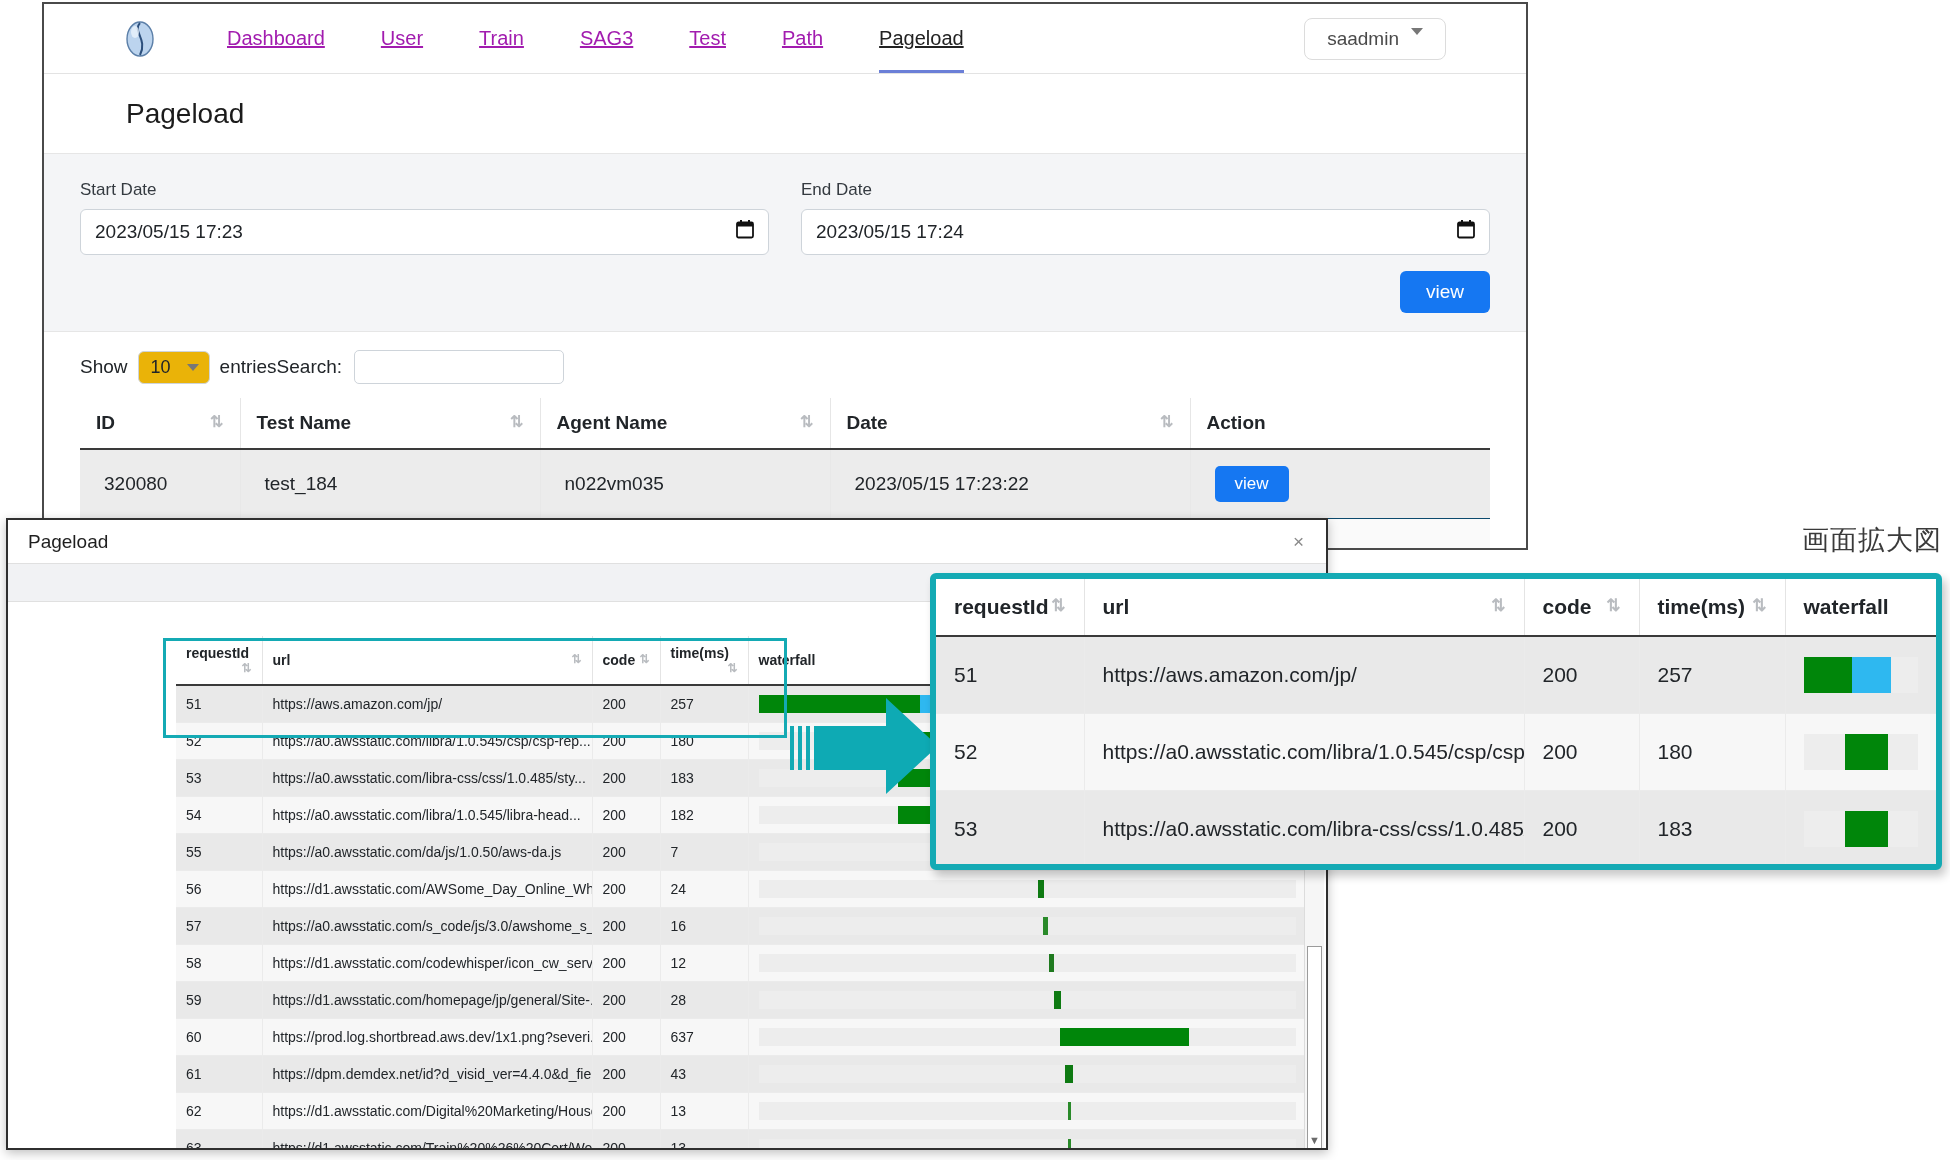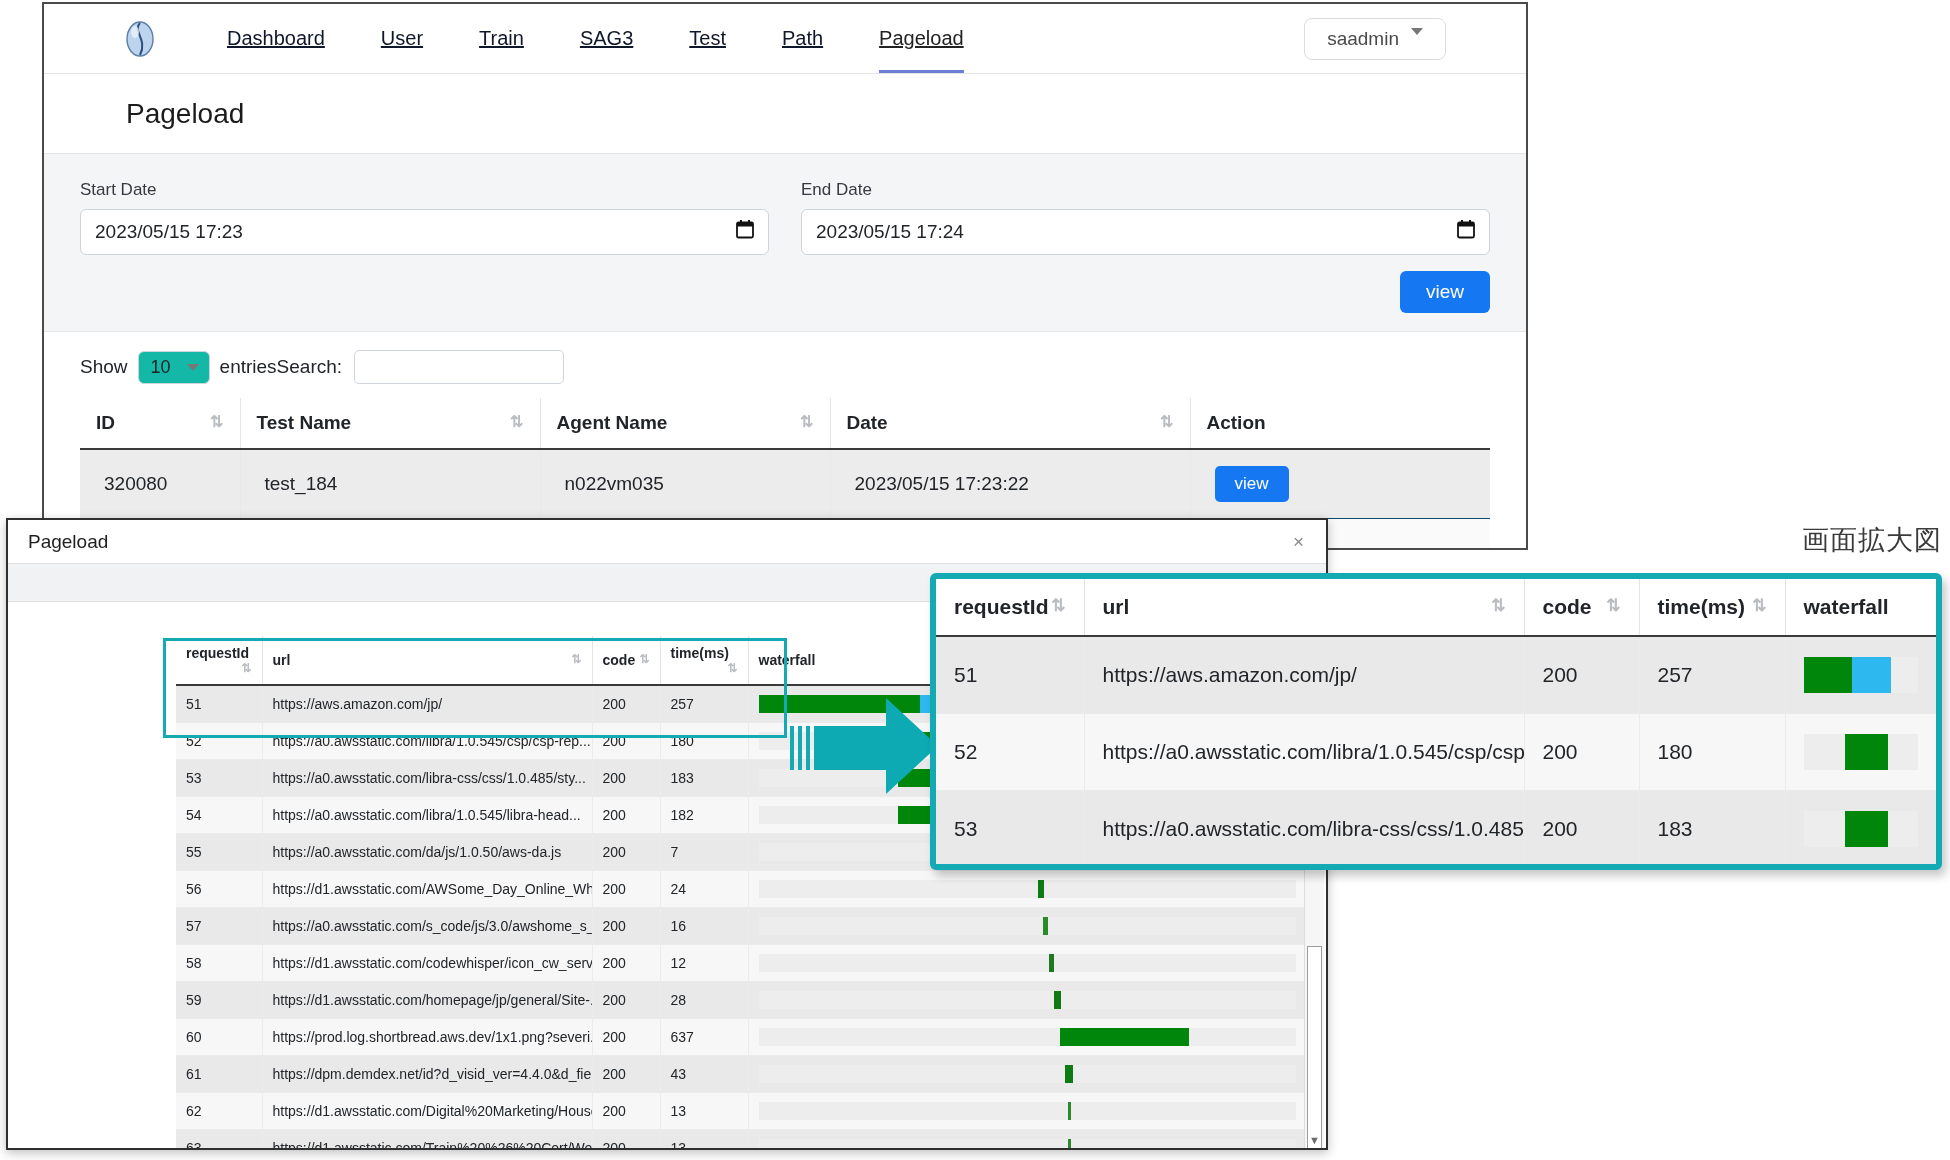--- a/index.html
+++ b/index.html
@@ -28,21 +28,21 @@
     display: flex; align-items: center;
   }
   .brand-logo {
     margin-left: 75px;
     width: 42px; height: 42px;
     display:flex; align-items:center; justify-content:center;
   }
   .navlinks { display:flex; align-items:center; gap: 0px; margin-left: 38px; height:100%; }
   .navlink {
     font-size: 20px;
-    color: #0f172a;
+    color: #a21caf;
     text-decoration: underline;
     padding: 0 28px;
     height: 100%;
     display: flex; align-items: center;
     cursor: pointer;
     position: relative;
     white-space: nowrap;
   }
   .navlink.active { font-weight: 400; color:#222; }
   .navlink.active::after {
@@ -87,21 +87,21 @@
   .view-btn {
     background: #1577f2; color:#fff; border:none; border-radius:6px;
     font-size: 19px; padding: 10px 26px; cursor:pointer;
   }
   .view-row { display:flex; justify-content:flex-end; margin-top: 16px; }
 
   .table-area { padding: 0 36px; background:#fff; }
   .tbl-controls { display:flex; align-items:center; justify-content:flex-start; padding: 18px 0 14px 0; }
   .show-entries { display:flex; align-items:center; gap:10px; font-size: 19px; color:#212529; }
   .sel-box {
-    border:1px solid #ced4da; border-radius:6px; background:#14b8a6;
+    border:1px solid #ced4da; border-radius:6px; background:#eab308;
     padding: 5px 10px 5px 12px; font-size:18px; color:#212529;
     display:flex; align-items:center; gap:16px; cursor:pointer;
   }
   .search-wrap { display:flex; align-items:center; gap:12px; font-size:19px; color:#212529; }
   .search-input { width: 210px; height: 34px; border:1px solid #ced4da; border-radius:5px; background:#fff; }
 
   table.dt { width:100%; border-collapse: collapse; }
   table.dt th {
     text-align:left; font-size: 19px; color:#212529; font-weight:700;
     padding: 14px 16px; border-bottom: 2px solid #3a3a3a;

